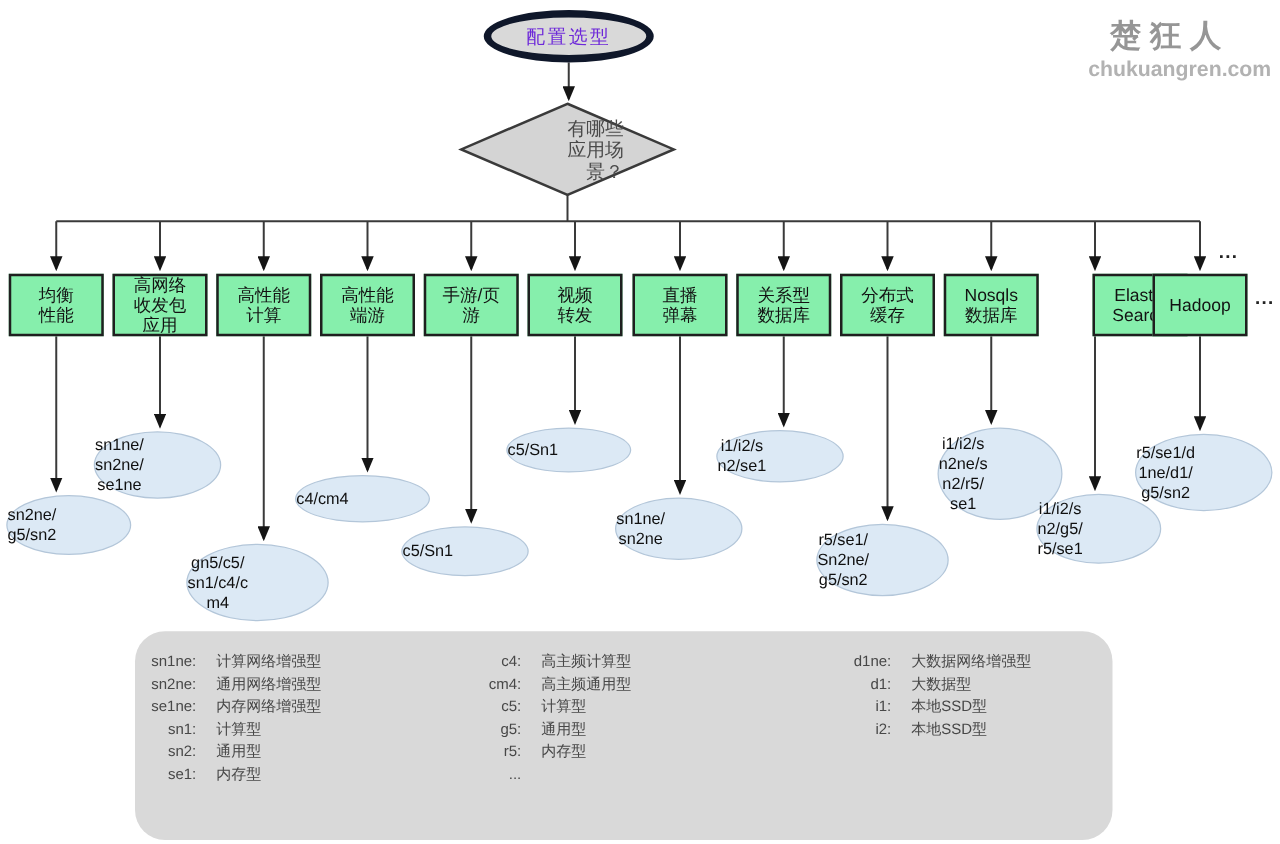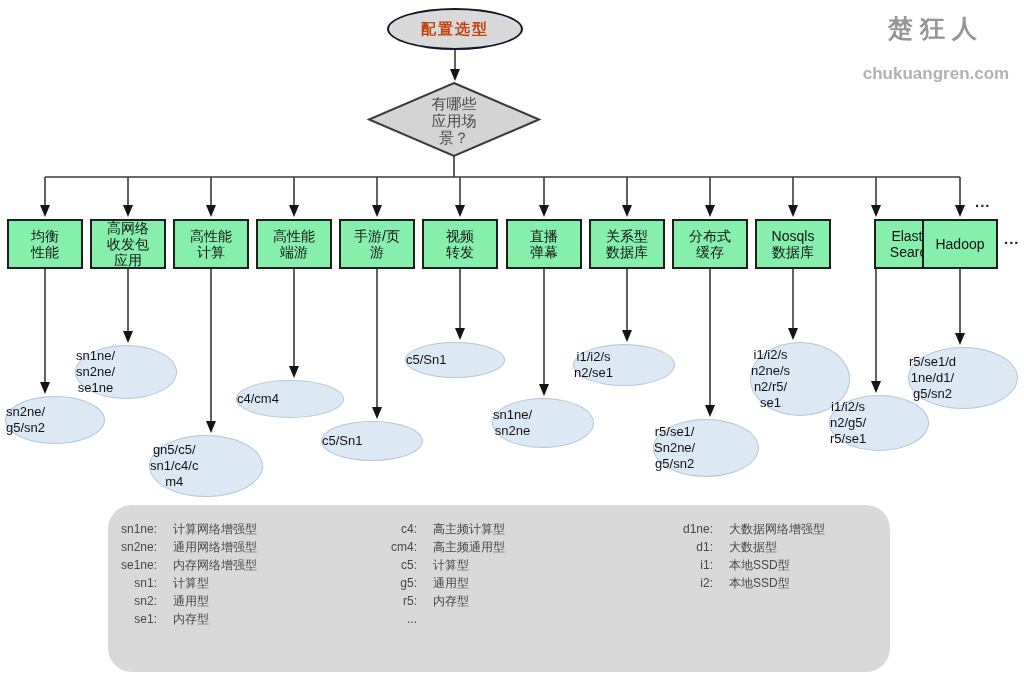--- a/index.html
+++ b/index.html
@@ -1,40 +1,40 @@
 <!DOCTYPE html>
 <html><head>
 <meta charset="utf-8">
 <style>
   html,body{margin:0;padding:0;background:#fff;}
   .stage{position:relative;width:1024px;height:675px;background:#ffffff;overflow:hidden;
          font-family:"Liberation Sans","DejaVu Sans",sans-serif;}
   .wires{position:absolute;left:0;top:0;}
   .start{position:absolute;left:387px;top:8px;width:136px;height:42px;background:#d9d9d9;
-         border:2px solid #0f172a;border-radius:50%;display:flex;align-items:center;justify-content:center;
-         font-size:15px;letter-spacing:2px;color:#c2410c;box-sizing:border-box;font-weight:bold;}
-  .decision-label{position:absolute;left:409px;top:95px;width:90px;text-align:center;
+         border:6px solid #0f172a;border-radius:50%;display:flex;align-items:center;justify-content:center;
+         font-size:15px;letter-spacing:2px;color:#6d28d9;box-sizing:border-box;}
+  .decision-label{position:absolute;left:409px;top:95px;width:90px;text-align:right;
          font-size:15px;line-height:17px;color:#4a4a4a;}
   .box{position:absolute;top:219px;width:76px;height:50px;background:#86efac;border:2px solid #1f1f1f;
          display:flex;align-items:center;justify-content:center;text-align:center;
          font-size:14px;line-height:16px;color:#121212;box-sizing:border-box;}
   .bubble{position:absolute;background:#dce9f5;border:1px solid #b3c6d9;border-radius:50%;
          display:flex;align-items:center;text-align:center;
          font-size:13px;line-height:16px;color:#101010;box-sizing:border-box;}
   .dots{position:absolute;font-size:15px;font-weight:bold;color:#222;letter-spacing:1px;}
   .legend{position:absolute;left:108px;top:505px;width:782px;height:167px;background:#d9d9d9;
          border-radius:24px;}
   .legend-col{position:absolute;top:15px;font-size:12px;line-height:18px;color:#474747;}
   .legend-row{display:flex;}
   .legend-key{width:44px;text-align:right;white-space:pre;}
   .legend-val{margin-left:16px;white-space:pre;}
   .watermark{position:absolute;left:855px;top:12px;width:162px;text-align:center;}
   .wm-name{font-family:"DejaVu Serif","Liberation Serif",serif;font-weight:bold;font-size:25px;
          color:#969696;letter-spacing:7px;}
-  .wm-site{font-size:17px;font-weight:bold;color:#b2b2b2;margin-top:19px;}
+  .wm-site{font-size:17px;font-weight:bold;color:#b2b2b2;margin-top:1px;text-align:right;}
 </style>
 </head>
 <body>
 
 <div class="stage">
 
   <svg class="wires" width="1024" height="675" viewBox="0 0 1024 675">
     <defs>
       <marker id="ah" viewBox="0 0 12 10" refX="10" refY="5" markerWidth="12" markerHeight="10" orient="auto" markerUnits="userSpaceOnUse">
         <path d="M0,0 L12,5 L0,10 Z" fill="#151515"></path>

